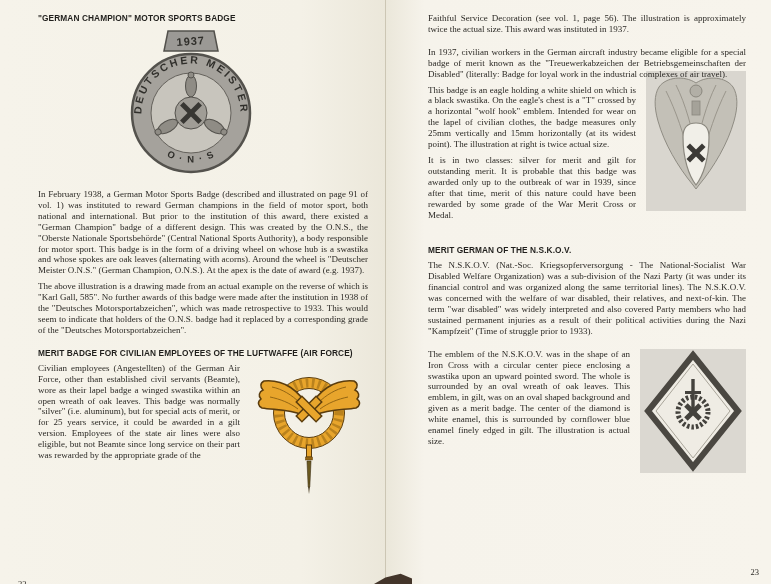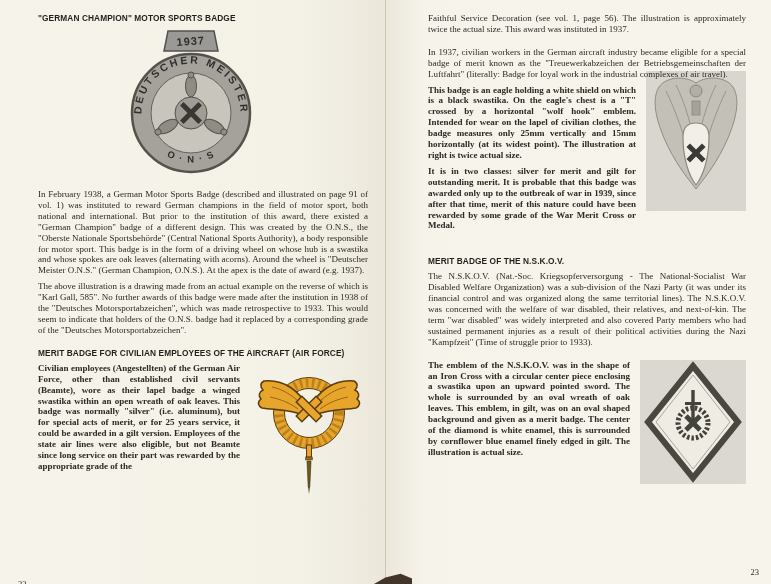--- a/index.html
+++ b/index.html
@@ -25,21 +25,21 @@
     clip-path:polygon(0% 100%,30% 45%,70% 15%,100% 55%,100% 100%);
   }
   h2.head{
     font-family:"Liberation Sans",sans-serif;font-weight:bold;
     font-size:8.3px;letter-spacing:0.1px;color:#201f1c;margin:0 0 5px 0;
   }
   p.body{
     font-size:9px;line-height:10.9px;text-align:justify;margin:0 0 5px 0;
   }
   .motor-badge{width:150px;margin:2px auto 7px auto;transform:translateX(-12px);}
-  .wrap{overflow:visible;font-weight:bold;}
+  .wrap{overflow:visible;}
   .float-right{float:right;}
   .gold-badge{margin:-6px 0 2px 10px;}
   .photo-air{margin:-14px 0 4px 10px;}
   .photo-diamond{margin:0 0 4px 10px;}
   .pagenum{position:absolute;font-size:8.5px;color:#2b2925;}
   .pagenum.l{left:18px;top:543px;margin-top:36px;}
   .pagenum.r{right:12px;top:567px;}
   .spacer-sm{height:7px;}
   .spacer-md{height:20px;}
   svg text{font-family:"Liberation Sans",sans-serif;}
@@ -93,21 +93,21 @@
       </text>
     </svg>
   </div>
 
   <p class="body">In February 1938, a German Motor Sports Badge (described and illustrated on page 91 of vol. 1) was instituted to reward German champions in the field of motor sport, both national and international. But prior to the institution of this award, there existed a "German Champion" badge of a different design. This was created by the O.N.S., the "Oberste Nationale Sportsbehörde" (Central National Sports Authority), a body responsible for motor sport. This badge is in the form of a driving wheel on whose hub is a swastika and whose spokes are oak leaves (alternating with acorns). Around the wheel is "Deutscher Meister O.N.S." (German Champion, O.N.S.). At the apex is the date of award (e.g. 1937).</p>
 
   <p class="body">The above illustration is a drawing made from an actual example on the reverse of which is "Karl Gall, 585". No further awards of this badge were made after the institution in 1938 of the "Deutsches Motorsportabzeichen", which was made retrospective to 1933. This would seem to indicate that holders of the O.N.S. badge had it replaced by a corresponding grade of the "Deutsches Motorsportabzeichen".</p>
 
   <div class="spacer-sm"></div>
 
-  <h2 class="head">MERIT BADGE FOR CIVILIAN EMPLOYEES OF THE AIRCRAFT (AIR FORCE)</h2>
+  <h2 class="head">MERIT BADGE FOR CIVILIAN EMPLOYEES OF THE LUFTWAFFE (AIR FORCE)</h2>
 
   <div class="wrap">
     <div class="float-right gold-badge">
       <svg width="118" height="142" viewBox="0 0 118 142">
 
         <circle cx="59" cy="56" r="30" fill="none" stroke-width="11" stroke="#e8a52c"></circle>
         <circle cx="59" cy="56" r="30" fill="none" stroke="#946613" stroke-width="9" stroke-dasharray="2.5,3.5" opacity="0.55"></circle>
         <circle cx="59" cy="56" r="35.5" fill="none" stroke="#5a3c0d" stroke-width="1"></circle>
         <circle cx="59" cy="56" r="24.5" fill="none" stroke="#5a3c0d" stroke-width="1"></circle>
 
@@ -137,21 +137,21 @@
   <div class="pagenum l">22</div>
 </div>
 
 <div class="page right">
 
   <p class="body">Faithful Service Decoration (see vol. 1, page 56). The illustration is approximately twice the actual size. This award was instituted in 1937.</p>
 
   <div class="spacer-sm"></div>
 
 
-  <p class="body">In 1937, civilian workers in the German aircraft industry became eligible for a special badge of merit known as the "Treuewerkabzeichen der Betriebsgemeinschaften der Luftfahrt" (literally: Badge for loyal work in the industrial complexes of air travel).</p>
+  <p class="body">In 1937, civilian workers in the German aircraft industry became eligible for a special badge of merit known as the "Treuewerkabzeichen der Betriebsgemeinschaften der Disabled" (literally: Badge for loyal work in the industrial complexes of air travel).</p>
 
   <div class="wrap">
     <div class="float-right photo-air">
       <svg width="100" height="140" viewBox="0 0 100 140">
         <rect x="0" y="0" width="100" height="140" fill="#d9d6cf"></rect>
 
         <path d="M50,12 C38,4 20,6 13,16 C8,24 8,36 12,50 C18,72 32,96 47,114 L50,118 L53,114 C68,96 82,72 88,50 C92,36 92,24 87,16 C80,6 62,4 50,12 Z" fill="#c3c0b7" stroke="#8f8c83" stroke-width="1"></path>
         <path d="M20,20 C30,40 38,64 44,88 M30,14 C40,34 46,58 50,78 M80,20 C70,40 62,64 56,88 M70,14 C60,34 54,58 50,78" fill="none" stroke="#9a968c" stroke-width="1"></path>
         <circle cx="50" cy="20" r="6" fill="#b2afa6" stroke="#8a877e" stroke-width="1"></circle>
         <rect x="46" y="30" width="8" height="14" fill="#a5a299" stroke="#8a877e" stroke-width="0.8"></rect>
@@ -162,21 +162,21 @@
           <rect x="39" y="79.5" width="22" height="5" fill="#3c3a36"></rect>
         </g>
       </svg>
     </div>
     <p class="body">This badge is an eagle holding a white shield on which is a black swastika. On the eagle's chest is a "T" crossed by a horizontal "wolf hook" emblem. Intended for wear on the lapel of civilian clothes, the badge measures only 25mm vertically and 15mm horizontally (at its widest point). The illustration at right is twice actual size.</p>
     <p class="body">It is in two classes: silver for merit and gilt for outstanding merit. It is probable that this badge was awarded only up to the outbreak of war in 1939, since after that time, merit of this nature could have been rewarded by some grade of the War Merit Cross or Medal.</p>
   </div>
 
   <div class="spacer-md"></div>
 
-  <h2 class="head">MERIT BADGE OF THE N.S.K.O.V.</h2>
+  <h2 class="head">MERIT GERMAN OF THE N.S.K.O.V.</h2>
 
   <p class="body">The N.S.K.O.V. (Nat.-Soc. Kriegsopferversorgung - The National-Socialist War Disabled Welfare Organization) was a sub-division of the Nazi Party (it was under its financial control and was organized along the same territorial lines). The N.S.K.O.V. was concerned with the welfare of war disabled, their relatives, and next-of-kin. The term "war disabled" was widely interpreted and also covered Party members who had sustained permanent injuries as a result of their political activities during the Nazi "Kampfzeit" (Time of struggle prior to 1933).</p>
 
   <div class="spacer-sm"></div>
 
   <div class="wrap">
     <div class="float-right photo-diamond">
       <svg width="106" height="124" viewBox="0 0 106 124">
         <rect x="0" y="0" width="106" height="124" fill="#dbd8d1"></rect>
         <polygon points="53,6 98,62 53,118 8,62" fill="#efece4" stroke="#4a4741" stroke-width="6"></polygon>

